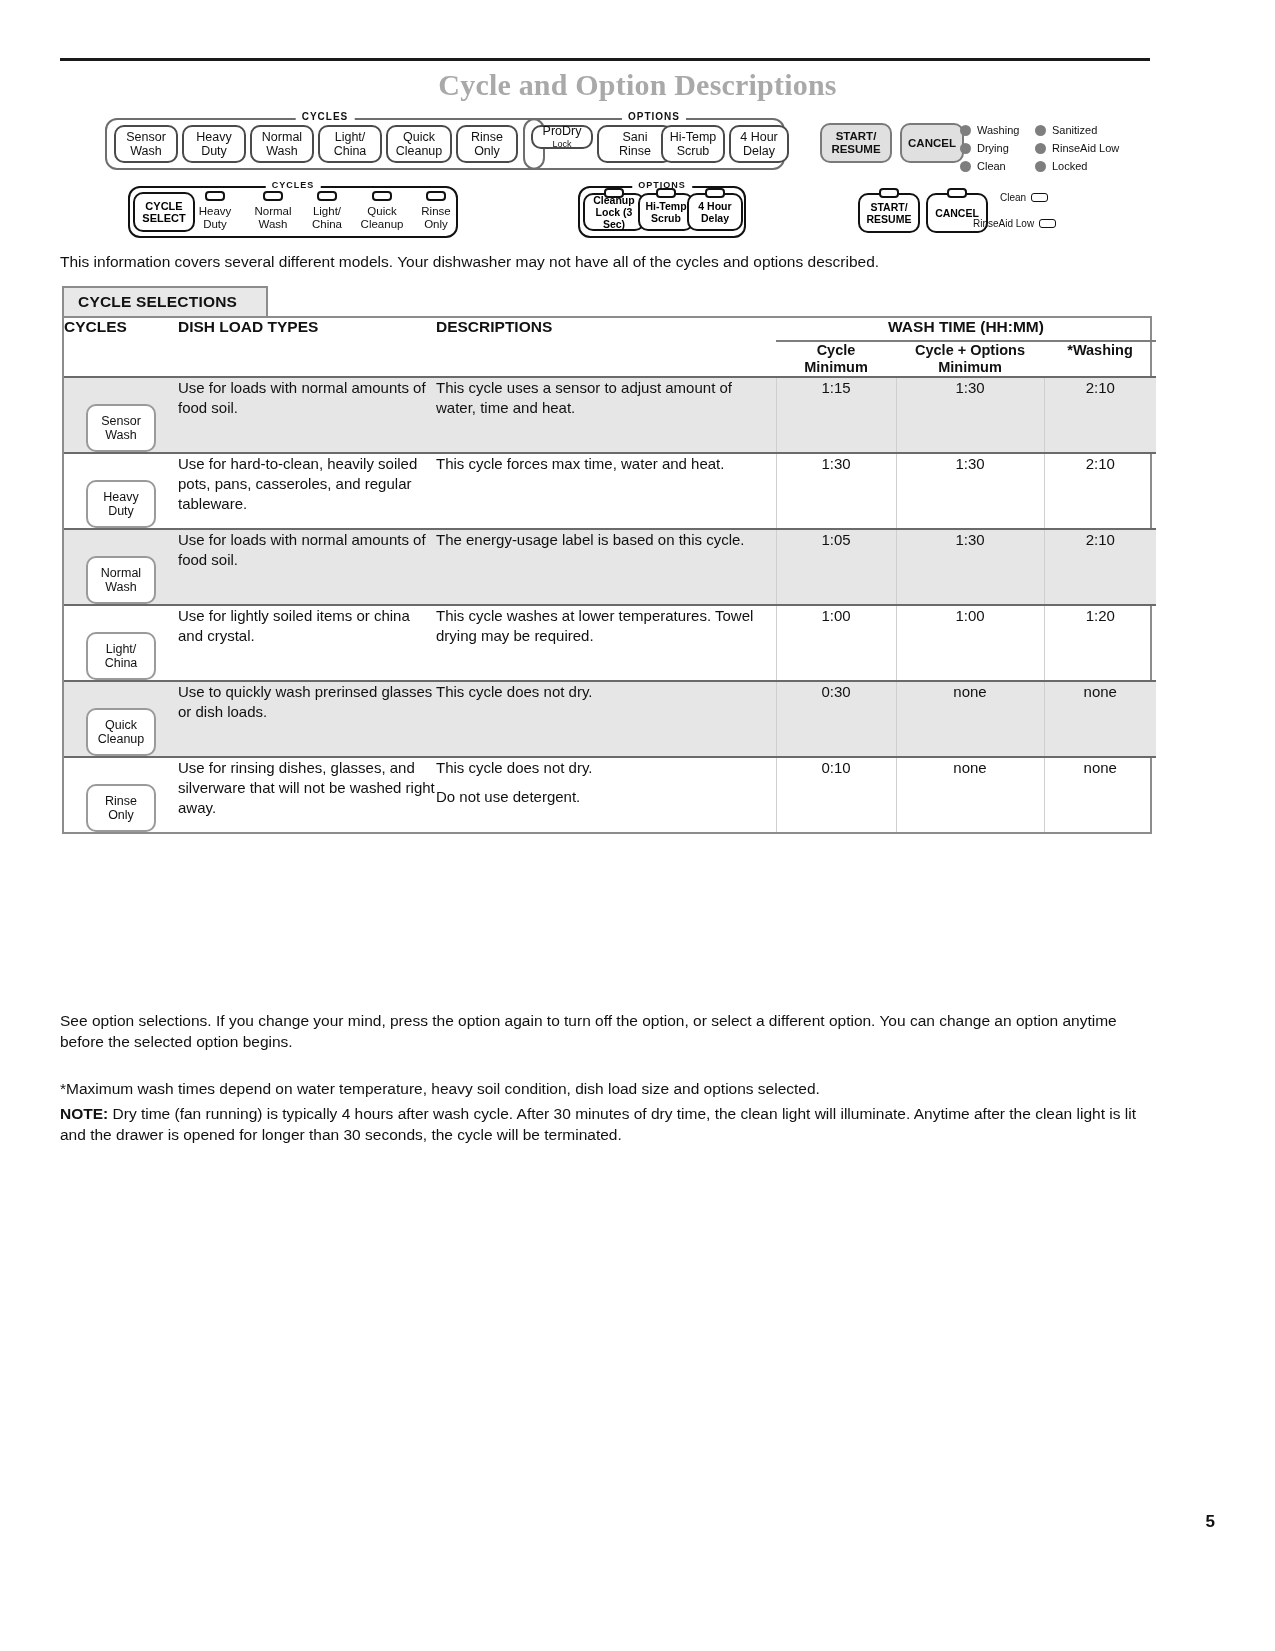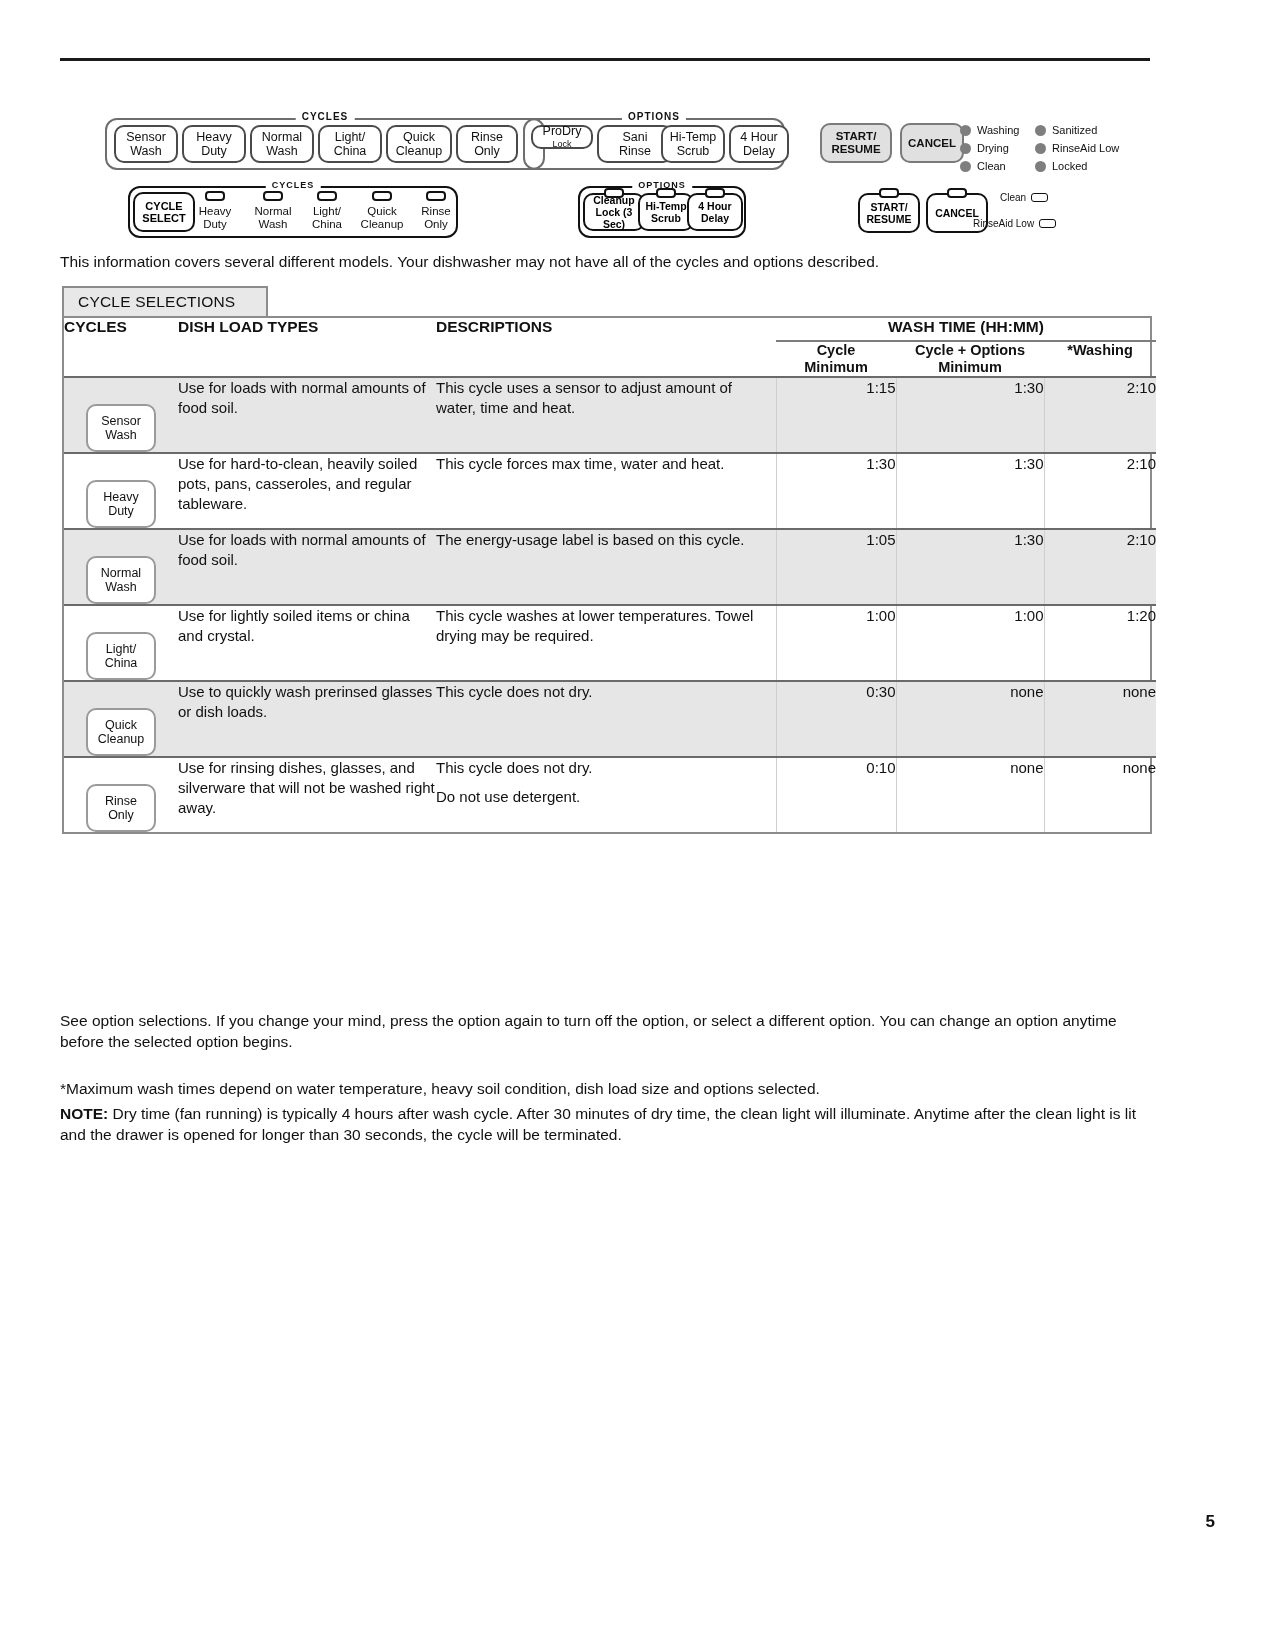--- a/index.html
+++ b/index.html
@@ -232,21 +232,21 @@
     width: 206px;
     height: 30px;
     border: 2px solid #8c8c8c;
     border-bottom: none;
     background: #e8e8e8;
     box-sizing: border-box;
     display: flex;
     align-items: center;
     padding-left: 14px;
     font-size: 15.5px;
-    font-weight: normal;
+    font-weight: bold;
     letter-spacing: 0.2px;
     color: #111;
   }
 
   
   .table-wrap {
     position: absolute;
     left: 62px;
     top: 316px;
     width: 1090px;
@@ -299,21 +299,21 @@
     width: 258px;
     padding: 14px 14px 14px 4px;
     line-height: 20px;
   }
   td.desc-cell {
     width: 340px;
     padding: 14px 14px 14px 0px;
     line-height: 20px;
   }
   td.time-cell {
-    text-align: right;
+    text-align: center;
     padding: 14px 4px 14px 4px;
     line-height: 20px;
     margin-top: 26px;
   }
   td.t1 { width: 120px; border-left: 1px solid #cfcfcf;}
   td.t2 { width: 148px; border-left: 1px solid #cfcfcf;}
   td.t3 { width: 112px; border-left: 1px solid #cfcfcf;}
 
   .cycbtn {
     display: inline-flex;
@@ -351,20 +351,21 @@
     font-weight: bold;
     color: #111;
   }
 </style>
 </head>
 <body>
 
 <div class="page">
 
   <div class="top-rule"></div>
+  <div class="doc-title">Cycle and Option Descriptions</div>
 
   <div class="panel-area">
 
     <div class="group-box" style="left:45px; top:10px; width:440px; height:52px;">
       <div class="group-label">CYCLES</div>
     </div>
     <div class="key" style="left:54px; top:17px; width:64px; height:38px;">
       <span>Sensor</span>
       <span>Wash</span>
     </div>

